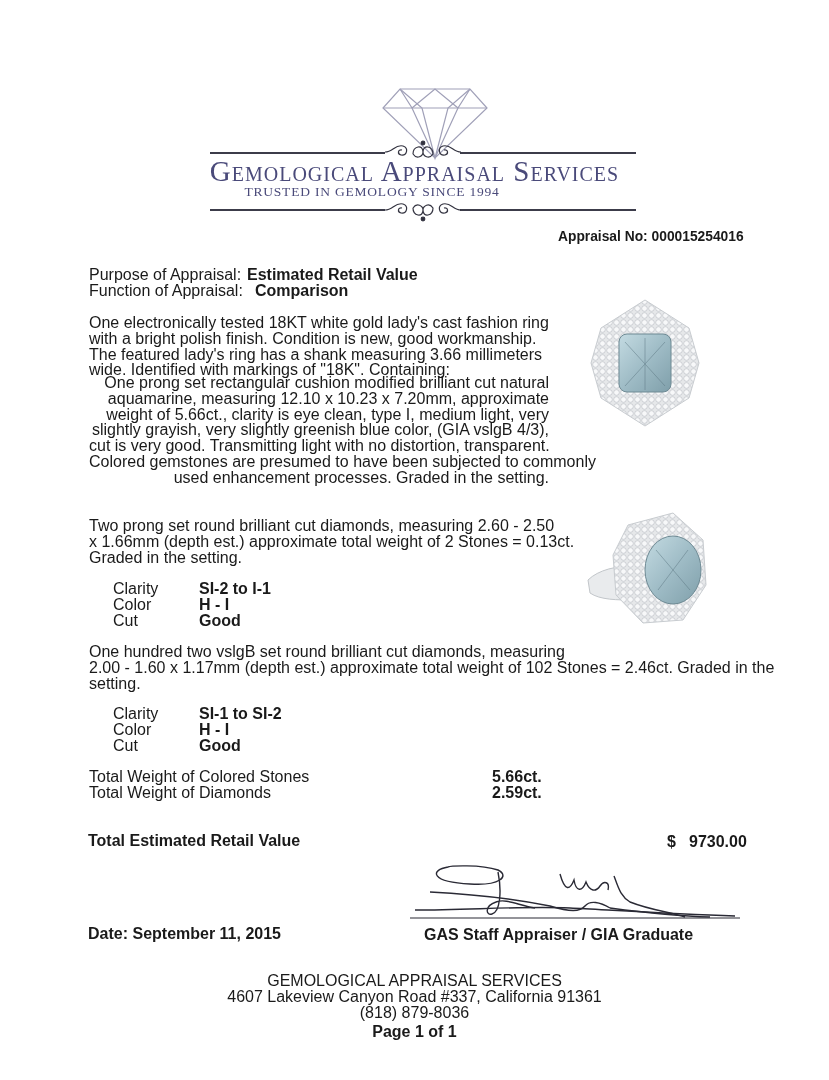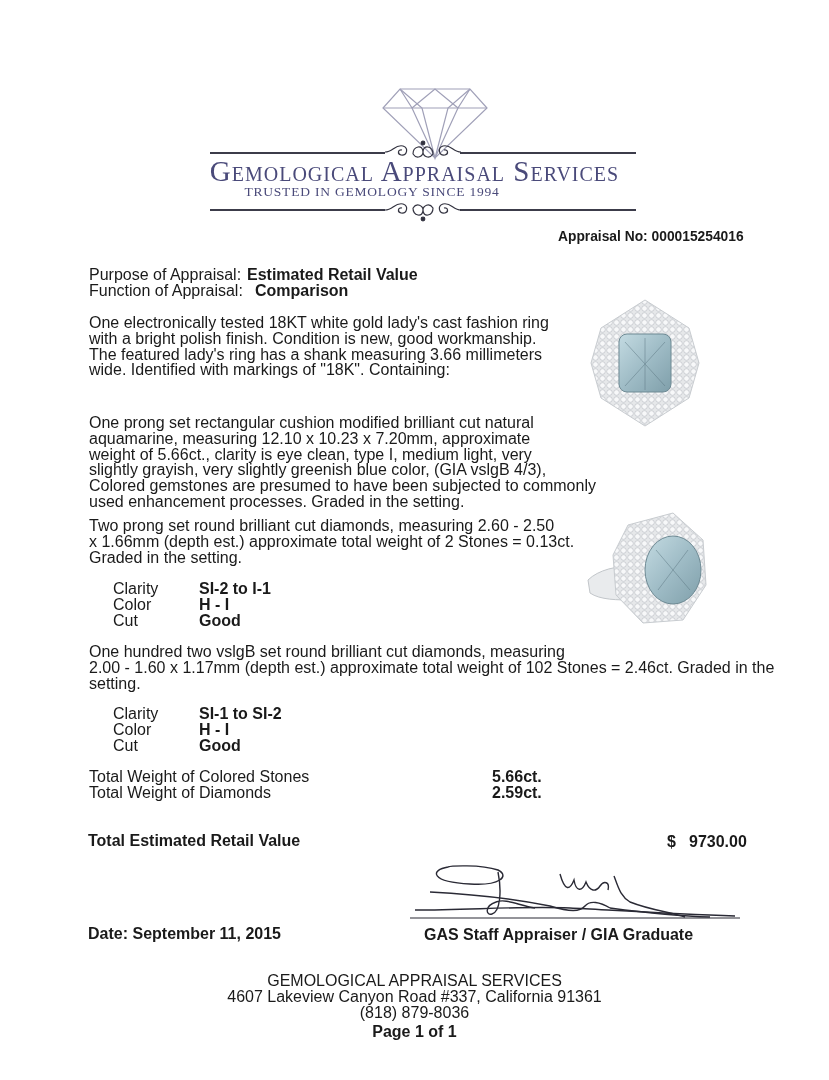--- a/index.html
+++ b/index.html
@@ -74,25 +74,26 @@
   </div>
 </div>
 
 <div class="abs txt para" style="left:89px;top:315px;">
   <div>One electronically tested 18KT white gold lady's cast fashion ring</div>
   <div>with a bright polish finish. Condition is new, good workmanship.</div>
   <div>The featured lady's ring has a shank measuring 3.66 millimeters</div>
   <div>wide. Identified with markings of "18K".  Containing:</div>
 </div>
 
-<div class="abs txt para" style="left:89px;top:415px;">
+<div class="abs txt para" style="left:89px;top:375px;text-align:right;">
   <div>One prong set rectangular cushion modified brilliant cut natural</div>
   <div>aquamarine, measuring 12.10 x 10.23 x 7.20mm, approximate</div>
   <div>weight of 5.66ct., clarity is eye clean, type I, medium light, very</div>
   <div>slightly grayish, very slightly greenish blue color, (GIA vslgB 4/3),</div>
+  <div>cut is very good. Transmitting light with no distortion, transparent.</div>
   <div>Colored gemstones are presumed to have been subjected to commonly</div>
   <div>used enhancement processes. Graded in the setting.</div>
 </div>
 
 <div class="abs txt para" style="left:89px;top:518px;">
   <div>Two prong set round brilliant cut diamonds, measuring 2.60 - 2.50</div>
   <div>x 1.66mm (depth est.) approximate total weight of 2 Stones = 0.13ct.</div>
   <div>Graded in the setting.</div>
 </div>
 <div class="abs txt" style="left:113px;top:581px;width:200px;">

